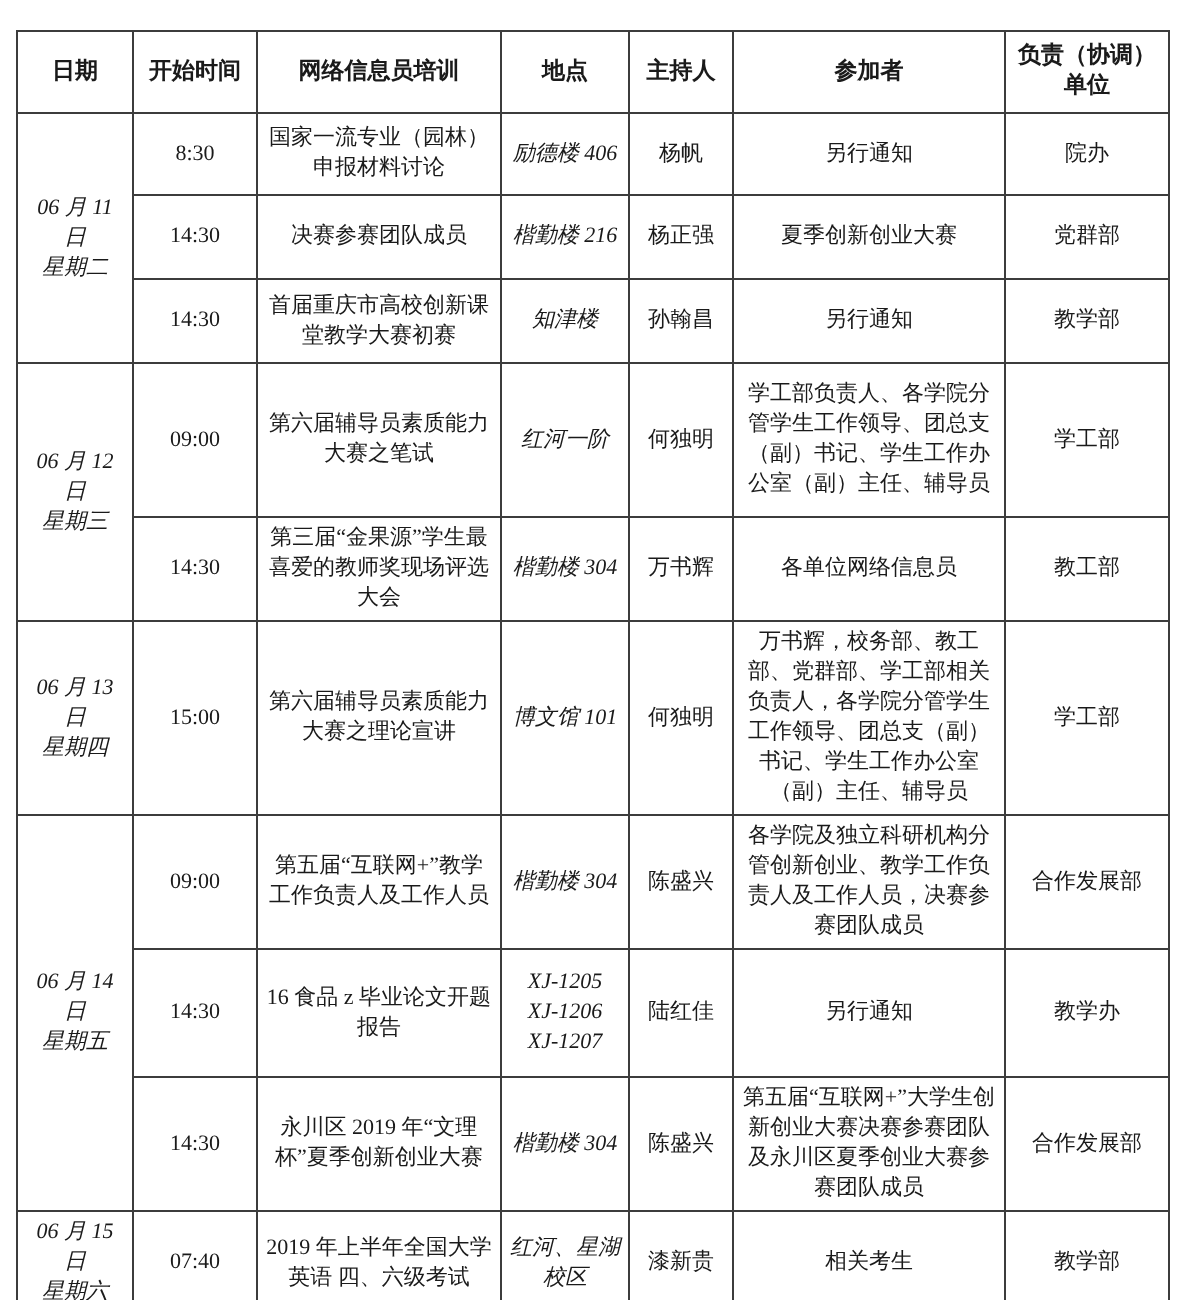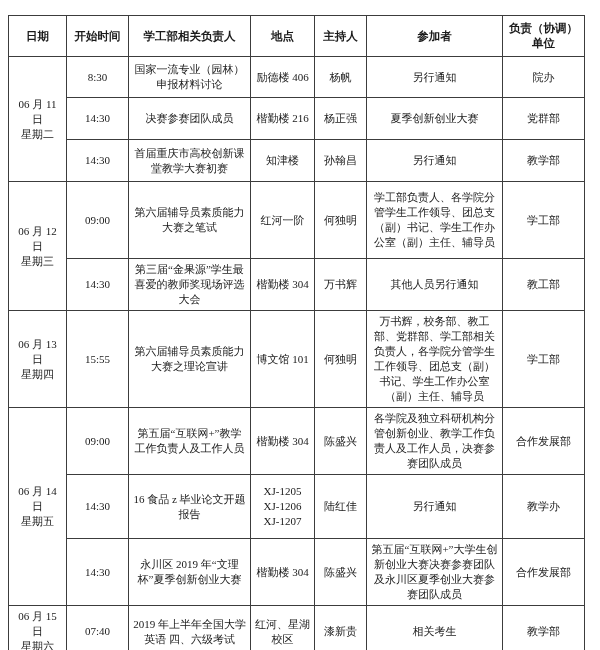--- a/index.html
+++ b/index.html
@@ -25,21 +25,21 @@
     font-size: 11px;
     line-height: 15px;
     padding: 3px 4px;
     word-break: break-all;
   }
   .schedule th {
     font-weight: bold;
     font-size: 11.5px;
     padding: 5px 3px;
   }
-  .cell-date, .cell-place { white-space: pre-line; }
+  .cell-date, .cell-place { white-space: pre-line; font-style: italic; }
   
   thead tr        { height: 35px; }
   tbody tr:nth-child(1)  { height: 41px; }
   tbody tr:nth-child(2)  { height: 42px; }
   tbody tr:nth-child(3)  { height: 42px; }
   tbody tr:nth-child(4)  { height: 77px; }
   tbody tr:nth-child(5)  { height: 48px; }
   tbody tr:nth-child(6)  { height: 88px; }
   tbody tr:nth-child(7)  { height: 53px; }
   tbody tr:nth-child(8)  { height: 64px; }
@@ -58,21 +58,21 @@
       <col style="width:122px">
       <col style="width:64px">
       <col style="width:52px">
       <col style="width:136px">
       <col style="width:82px">
     </colgroup>
     <thead>
       <tr>
           <th>日期</th>
           <th>开始时间</th>
-          <th>学工部相关负责人</th>
+          <th>网络信息员培训</th>
           <th>地点</th>
           <th>主持人</th>
           <th>参加者</th>
           <th>负责（协调）单位</th>
         </tr>
     </thead>
     <tbody>
         <tr>
           <td rowspan="3" class="cell-date">06 月 11 日
 星期二</td>
@@ -107,27 +107,27 @@
           <td class="cell-place">红河一阶</td>
           <td class="cell-host">何独明</td>
           <td class="cell-participants">学工部负责人、各学院分管学生工作领导、团总支（副）书记、学生工作办公室（副）主任、辅导员</td>
           <td class="cell-unit">学工部</td>
         </tr>
         <tr>
           <td class="cell-time">14:30</td>
           <td class="cell-event">第三届“金果源”学生最喜爱的教师奖现场评选大会</td>
           <td class="cell-place">楷勤楼 304</td>
           <td class="cell-host">万书辉</td>
-          <td class="cell-participants">其他人员另行通知</td>
+          <td class="cell-participants">各单位网络信息员</td>
           <td class="cell-unit">教工部</td>
         </tr>
         <tr>
           <td rowspan="1" class="cell-date">06 月 13 日
 星期四</td>
-          <td class="cell-time">15:55</td>
+          <td class="cell-time">15:00</td>
           <td class="cell-event">第六届辅导员素质能力大赛之理论宣讲</td>
           <td class="cell-place">博文馆 101</td>
           <td class="cell-host">何独明</td>
           <td class="cell-participants">万书辉，校务部、教工部、党群部、学工部相关负责人，各学院分管学生工作领导、团总支（副）书记、学生工作办公室（副）主任、辅导员</td>
           <td class="cell-unit">学工部</td>
         </tr>
         <tr>
           <td rowspan="3" class="cell-date">06 月 14 日
 星期五</td>
           <td class="cell-time">09:00</td>

